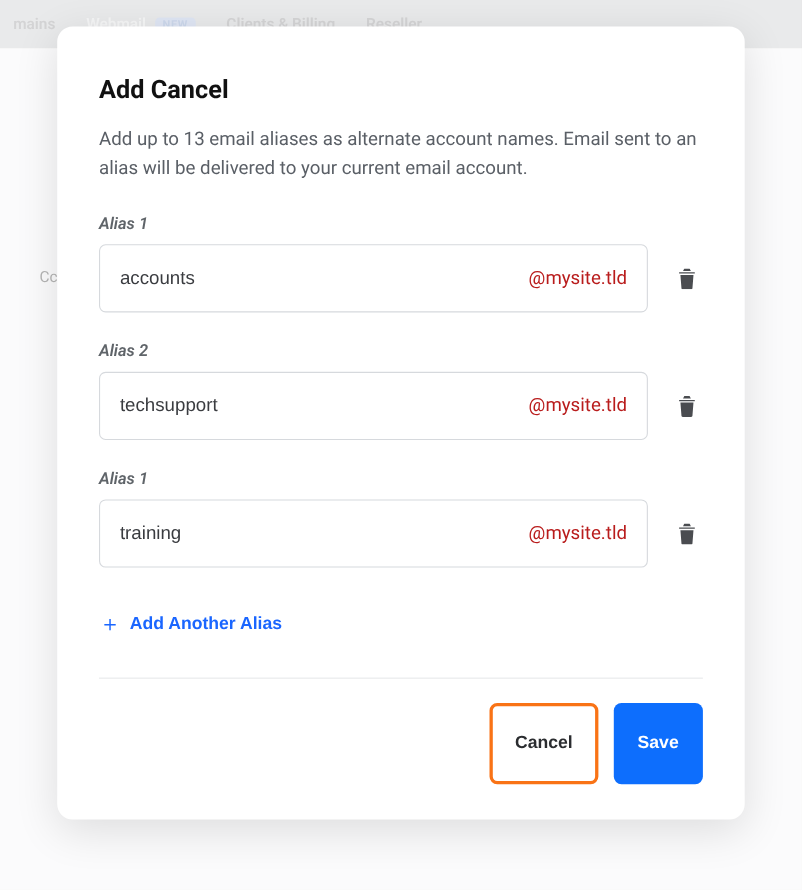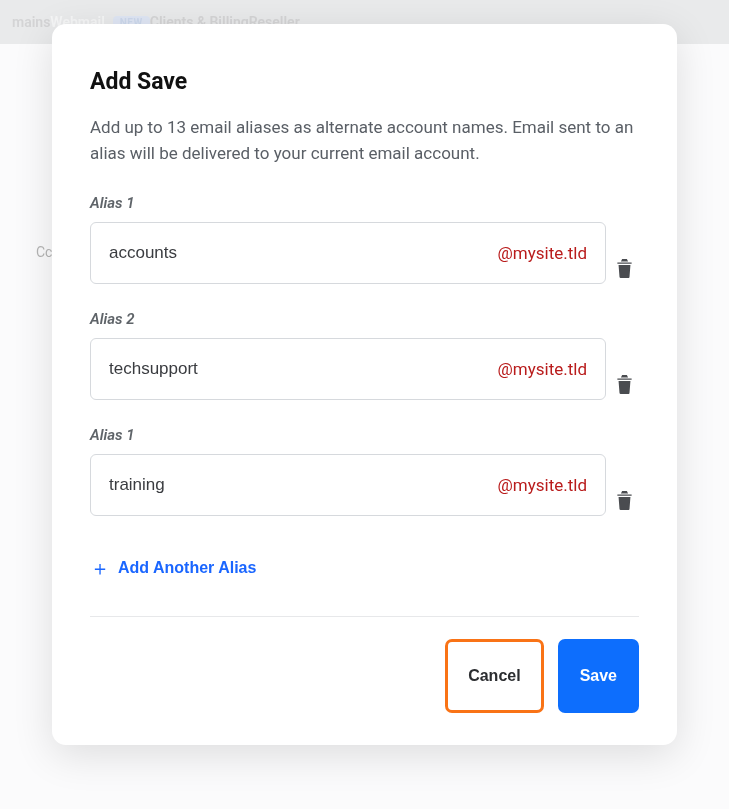--- a/index.html
+++ b/index.html
@@ -10,20 +10,21 @@
       height: 809px;
       position: relative;
       overflow: hidden;
     }
     .topnav {
       height: 44px;
       background: #cfd0d2;
       display: flex;
       align-items: center;
       padding: 0 12px;
+      gap: 28px;
       color: #9fa0a3;
       font-size: 14px;
       font-weight: 600;
     }
     .topnav .nav-item { display: flex; align-items: center; gap: 8px; }
     .topnav .badge {
       display: inline-block;
       padding: 1px 7px;
       font-size: 10px;
       font-weight: 700;
@@ -73,21 +74,21 @@
     }
     .alias-block { margin-bottom: 26px; }
     .alias-label {
       font-size: 15px;
       font-weight: 600;
       color: #5f6469;
       margin-bottom: 10px;
       display: block;
       font-style: italic;
     }
-    .alias-row { display: flex; align-items: flex-end; gap: 4px; }
+    .alias-row { display: flex; align-items: center; gap: 21px; }
     .alias-field {
       flex: 1;
       display: flex;
       align-items: center;
       border: 1px solid #d6d9dd;
       border-radius: 6px;
       height: 62px;
       padding: 0 18px;
     }
     .alias-field input {
@@ -180,21 +181,21 @@
   </span>
 </div>
 
 <div class="page-bg">
   <div class="snippet">Cc</div>
 </div>
 
 <div class="overlay"></div>
 
 <div class="modal">
-  <h1>Add Save</h1>
+  <h1>Add Cancel</h1>
   <p class="desc">Add up to 13 email aliases as alternate account names. Email sent to an alias will be delivered to your current email account.</p>
 
   <div id="aliases-container">
       <div class="alias-block">
         <span class="alias-label">Alias 1</span>
         <div class="alias-row">
           <div class="alias-field">
             <input type="text" value="accounts" style="">
             <span class="domain">@mysite.tld</span>
           </div>

